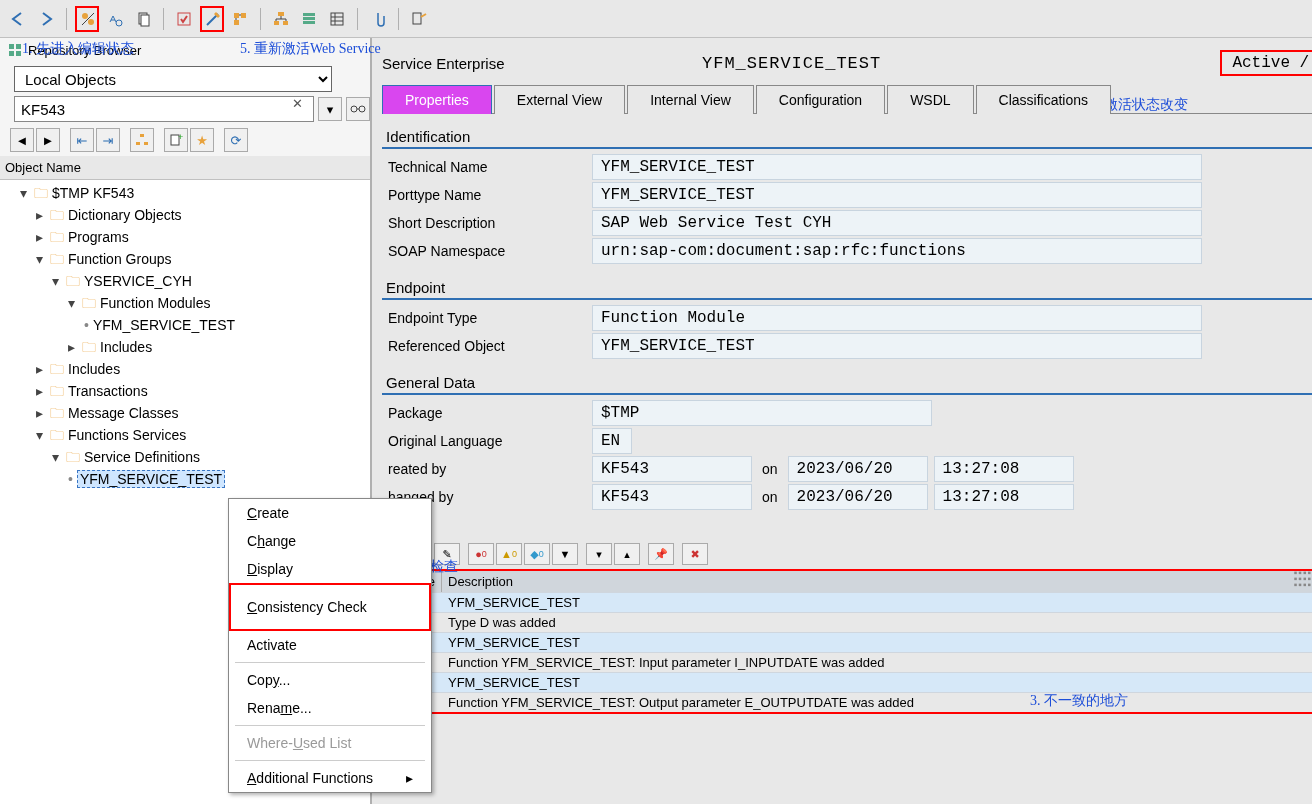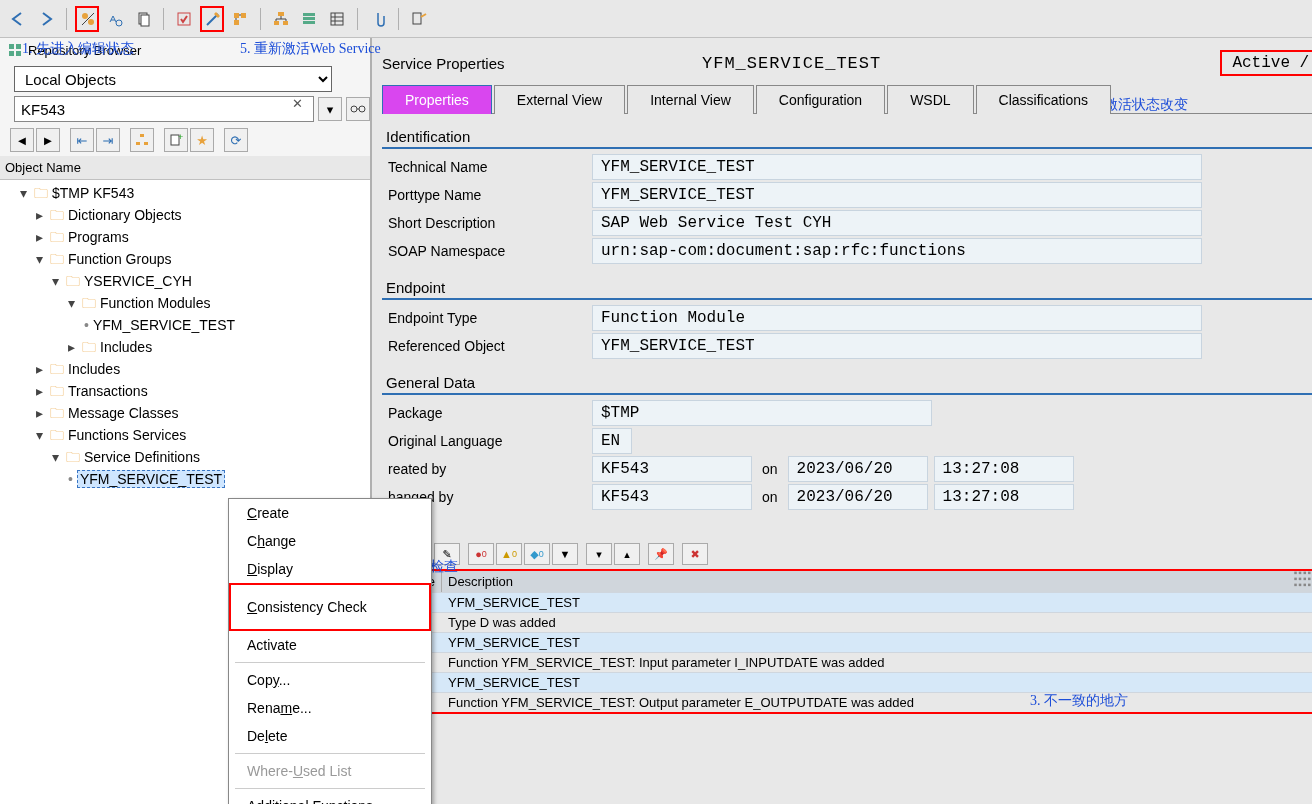--- a/index.html
+++ b/index.html
@@ -267,21 +267,21 @@
               </ul>
             </li>
           </ul>
         </li>
       </ul>
     </div>
   </div>
 
   <div class="right-pane">
     <div class="svc-header">
-      <span class="svc-label">Service Properties</span>
+      <span class="svc-label">Service Enterprise</span>
       <span class="svc-value">YFM_SERVICE_TEST</span>
       <span class="status-badge red-box">Active / revised</span>
     </div>
     <div class="annot" style="left:1090px; top:96px;">4. 激活状态改变</div>
 
     <div class="tabs">
       <div class="tab active">Properties</div>
       <div class="tab">External View</div>
       <div class="tab">Internal View</div>
       <div class="tab">Configuration</div>
@@ -405,21 +405,20 @@
 
 <div class="ctx-menu">
   <div class="ctx-item"><span class="u">C</span><span>reate</span></div>
   <div class="ctx-item"><span>C</span><span class="u">h</span><span>ange</span></div>
   <div class="ctx-item"><span class="u">D</span><span>isplay</span></div>
   <div class="ctx-item red-box" style="padding:14px 16px;"><span class="u">C</span><span>onsistency Check</span></div>
   <div class="ctx-item">Activate</div>
   <div class="ctx-sep"></div>
   <div class="ctx-item"><span>Cop</span><span class="u">y</span><span>...</span></div>
   <div class="ctx-item"><span>Rena</span><span class="u">m</span><span>e...</span></div>
-  <div class="ctx-item"><span>De</span><span class="u">l</span><span>ete</span></div>
   <div class="ctx-sep"></div>
   <div class="ctx-item disabled"><span>Where-</span><span class="u">U</span><span>sed List</span></div>
   <div class="ctx-sep"></div>
   <div class="ctx-item" style="display:flex;justify-content:space-between;">
       <span><span class="u">A</span>dditional Functions</span>
       <span>▸</span>
     </div>
 </div>
 
 <div class="annot" style="left:304px; top:558px;">2. 右键，选择一致性检查</div>

